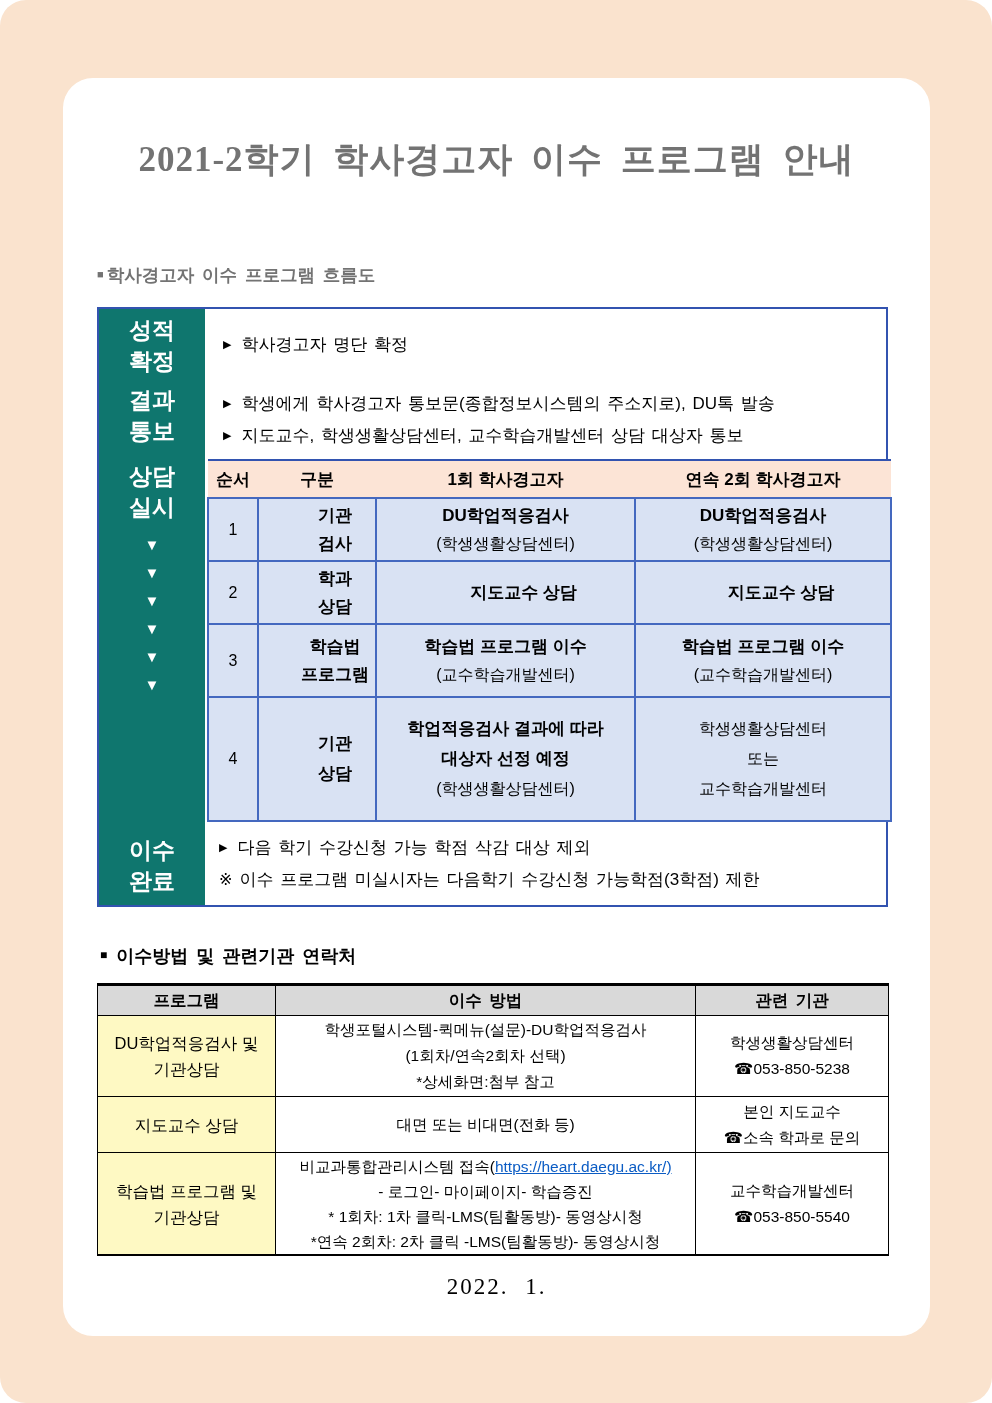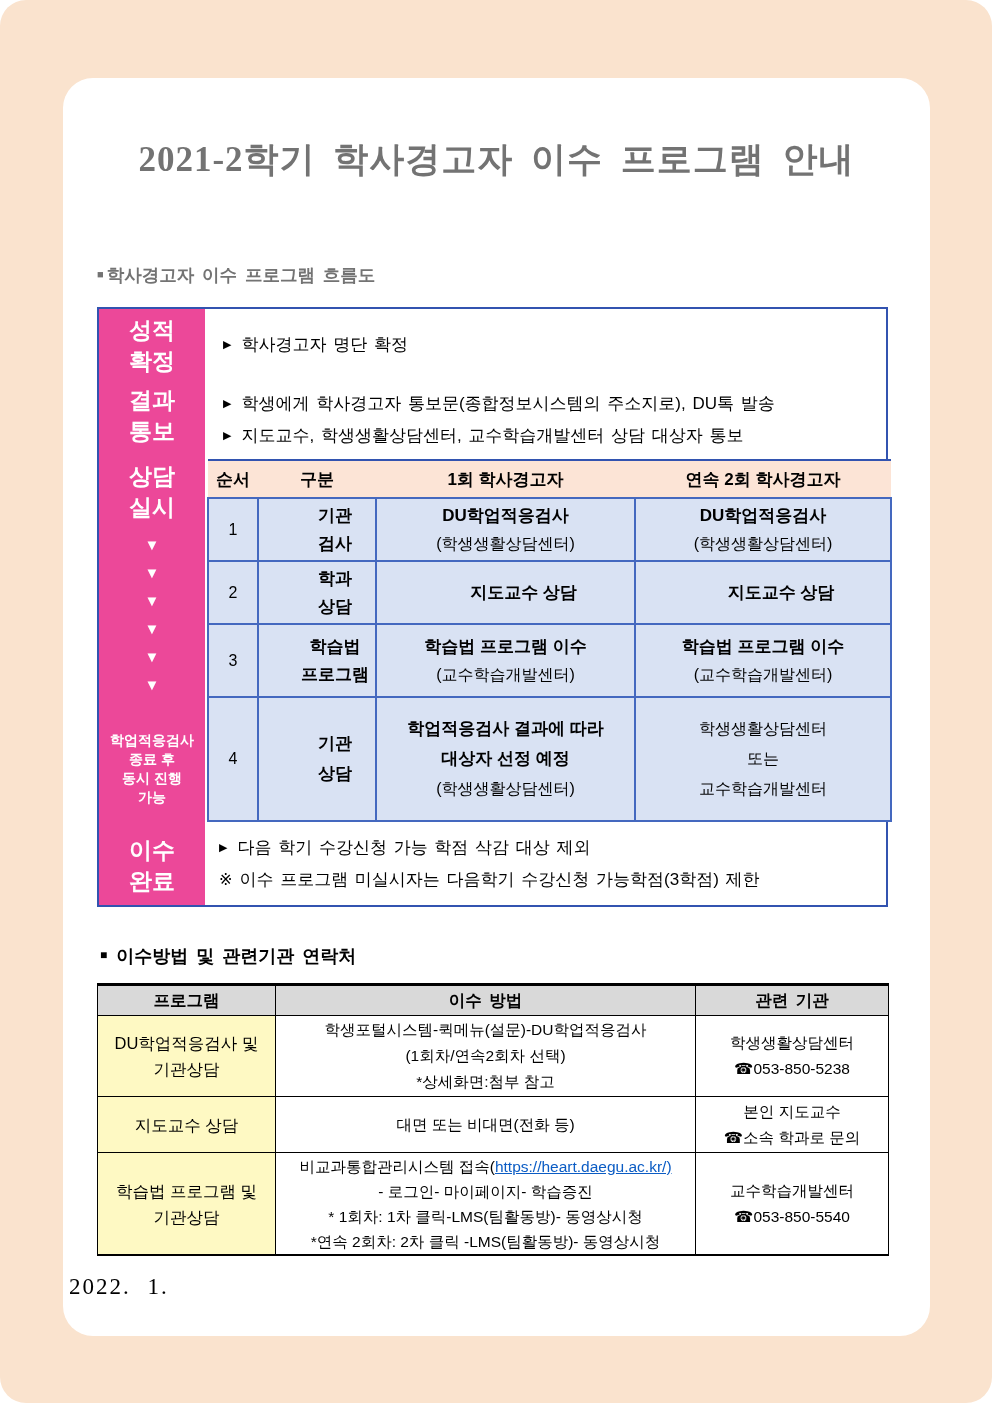--- a/index.html
+++ b/index.html
@@ -14,21 +14,21 @@
 
   
   .sec-heading{position:absolute;font-weight:700;word-spacing:3px;}
   .sec-flow-heading{left:34px;top:185px;font-size:17.5px;color:#737373;}
   .sec-contact-heading{left:37px;top:866px;font-size:18px;color:#000;}
   .sq{font-size:11px;vertical-align:3px;margin-right:3px;}
   .sec-contact-heading .sq{margin-right:9px;font-size:12px;}
 
   
   .flow{position:absolute;left:34px;top:229px;width:791px;height:600px;border:2px solid #3253b0;box-sizing:border-box;}
-  .flow-sidebar{position:absolute;left:0;top:0;bottom:0;width:106px;background:#ec4899;color:#fff;}
+  .flow-sidebar{position:absolute;left:0;top:0;bottom:0;width:106px;background:#0f766e;color:#fff;}
   .sb-block{position:absolute;width:100%;text-align:center;}
   .sb-label .ln{font-size:23px;font-weight:700;line-height:31px;}
   .sb-grade{top:6px;}
   .sb-result{top:76px;}
   .sb-counsel{top:152px;}
   .sb-arrows{top:222px;}
   .sb-arrows .arrow{font-size:15px;line-height:28px;color:#fff;}
   .sb-note{top:422px;}
   .sb-note .ln{font-size:14px;font-weight:700;line-height:19px;}
   .sb-complete{top:526px;text-align:center;}
@@ -69,21 +69,21 @@
   .contact-table tr.cr1 td{height:80px;}
   .contact-table tr.cr2 td{height:55px;}
   .contact-table tr.cr3 td{height:101px;}
   .contact-table td{font-size:15.5px;}
   .contact-table td .ln{line-height:26px;}
   .contact-table tr.cr3 td.method .ln{line-height:25px;}
   .contact-table td.prog .ln{line-height:26px;}
   .method-link-line{line-height:25px;}
   a.portal-link{color:#0b5cc4;text-decoration:underline;}
 
-  .footer-date{position:absolute;top:1196px;left:6px;width:100%;
+  .footer-date{position:absolute;top:1196px;left:0;width:100%;text-align:center;
     font-family:"Liberation Serif","DejaVu Serif",serif;font-size:23px;letter-spacing:2px;word-spacing:9px;}
 </style>
 </head>
 <body>
 
 <div class="page-bg"></div>
 
 <div class="card">
 
   <div class="page-title">2021-2학기 학사경고자 이수 프로그램 안내</div>
@@ -108,26 +108,20 @@
           <div class="ln">실시</div>
         </div>
       <div class="sb-block sb-arrows">
         <div class="arrow">▼</div>
         <div class="arrow">▼</div>
         <div class="arrow">▼</div>
         <div class="arrow">▼</div>
         <div class="arrow">▼</div>
         <div class="arrow">▼</div>
       </div>
-      <div class="sb-block sb-note">
-          <div class="ln">학업적응검사</div>
-          <div class="ln">종료 후</div>
-          <div class="ln">동시 진행</div>
-          <div class="ln">가능</div>
-        </div>
       <div class="sb-block sb-label sb-complete">
           <div class="ln">이수</div>
           <div class="ln">완료</div>
         </div>
     </div>
 
     <div class="flow-content">
 
       <div class="flow-row-a">
         <div class="bullet-line">

